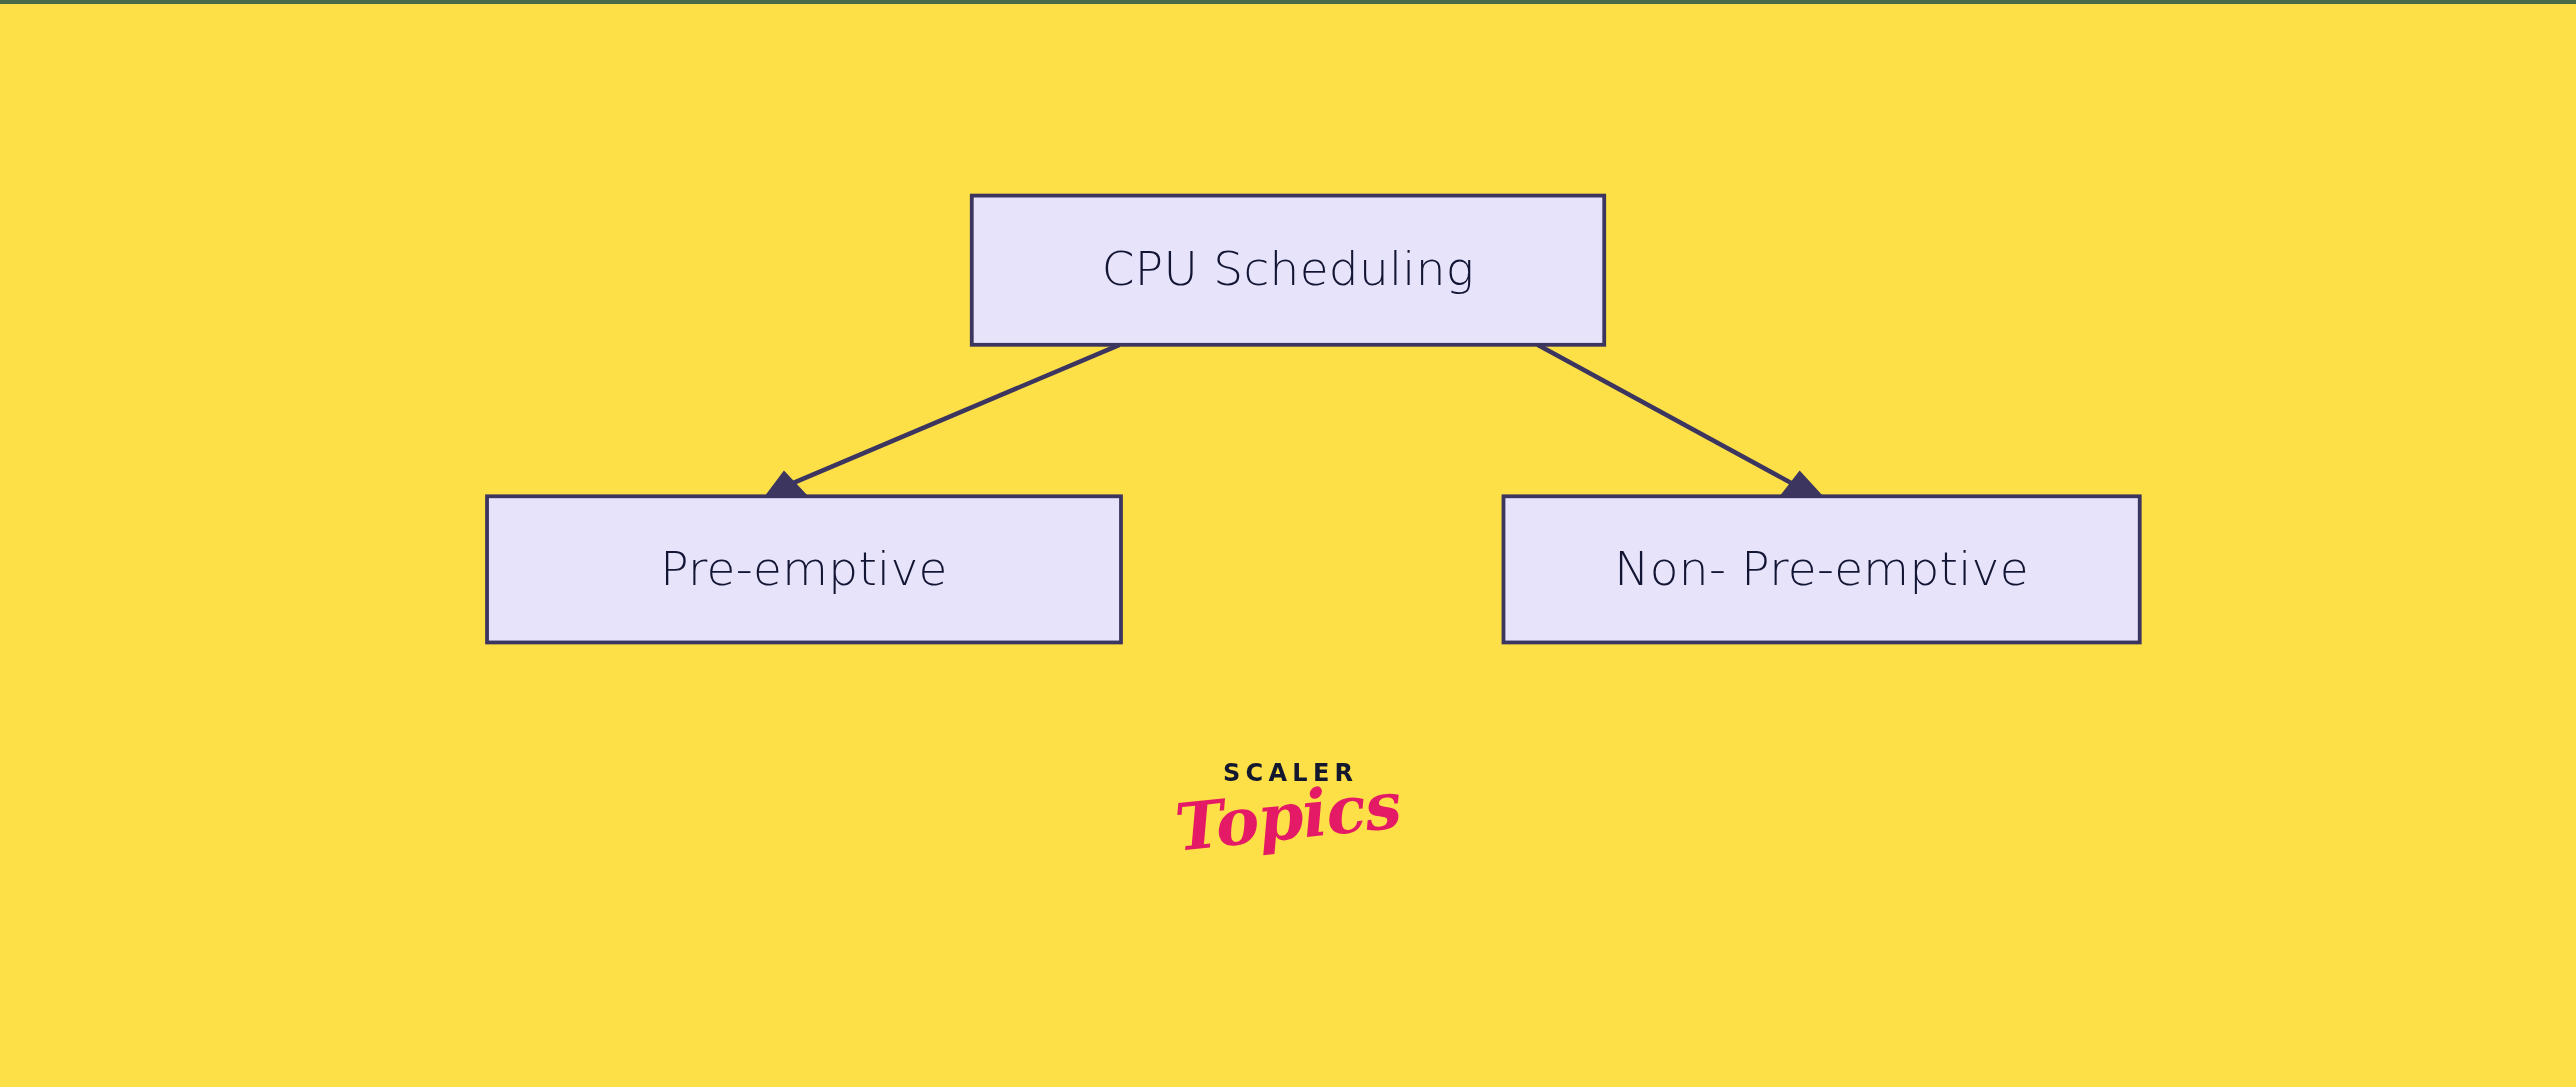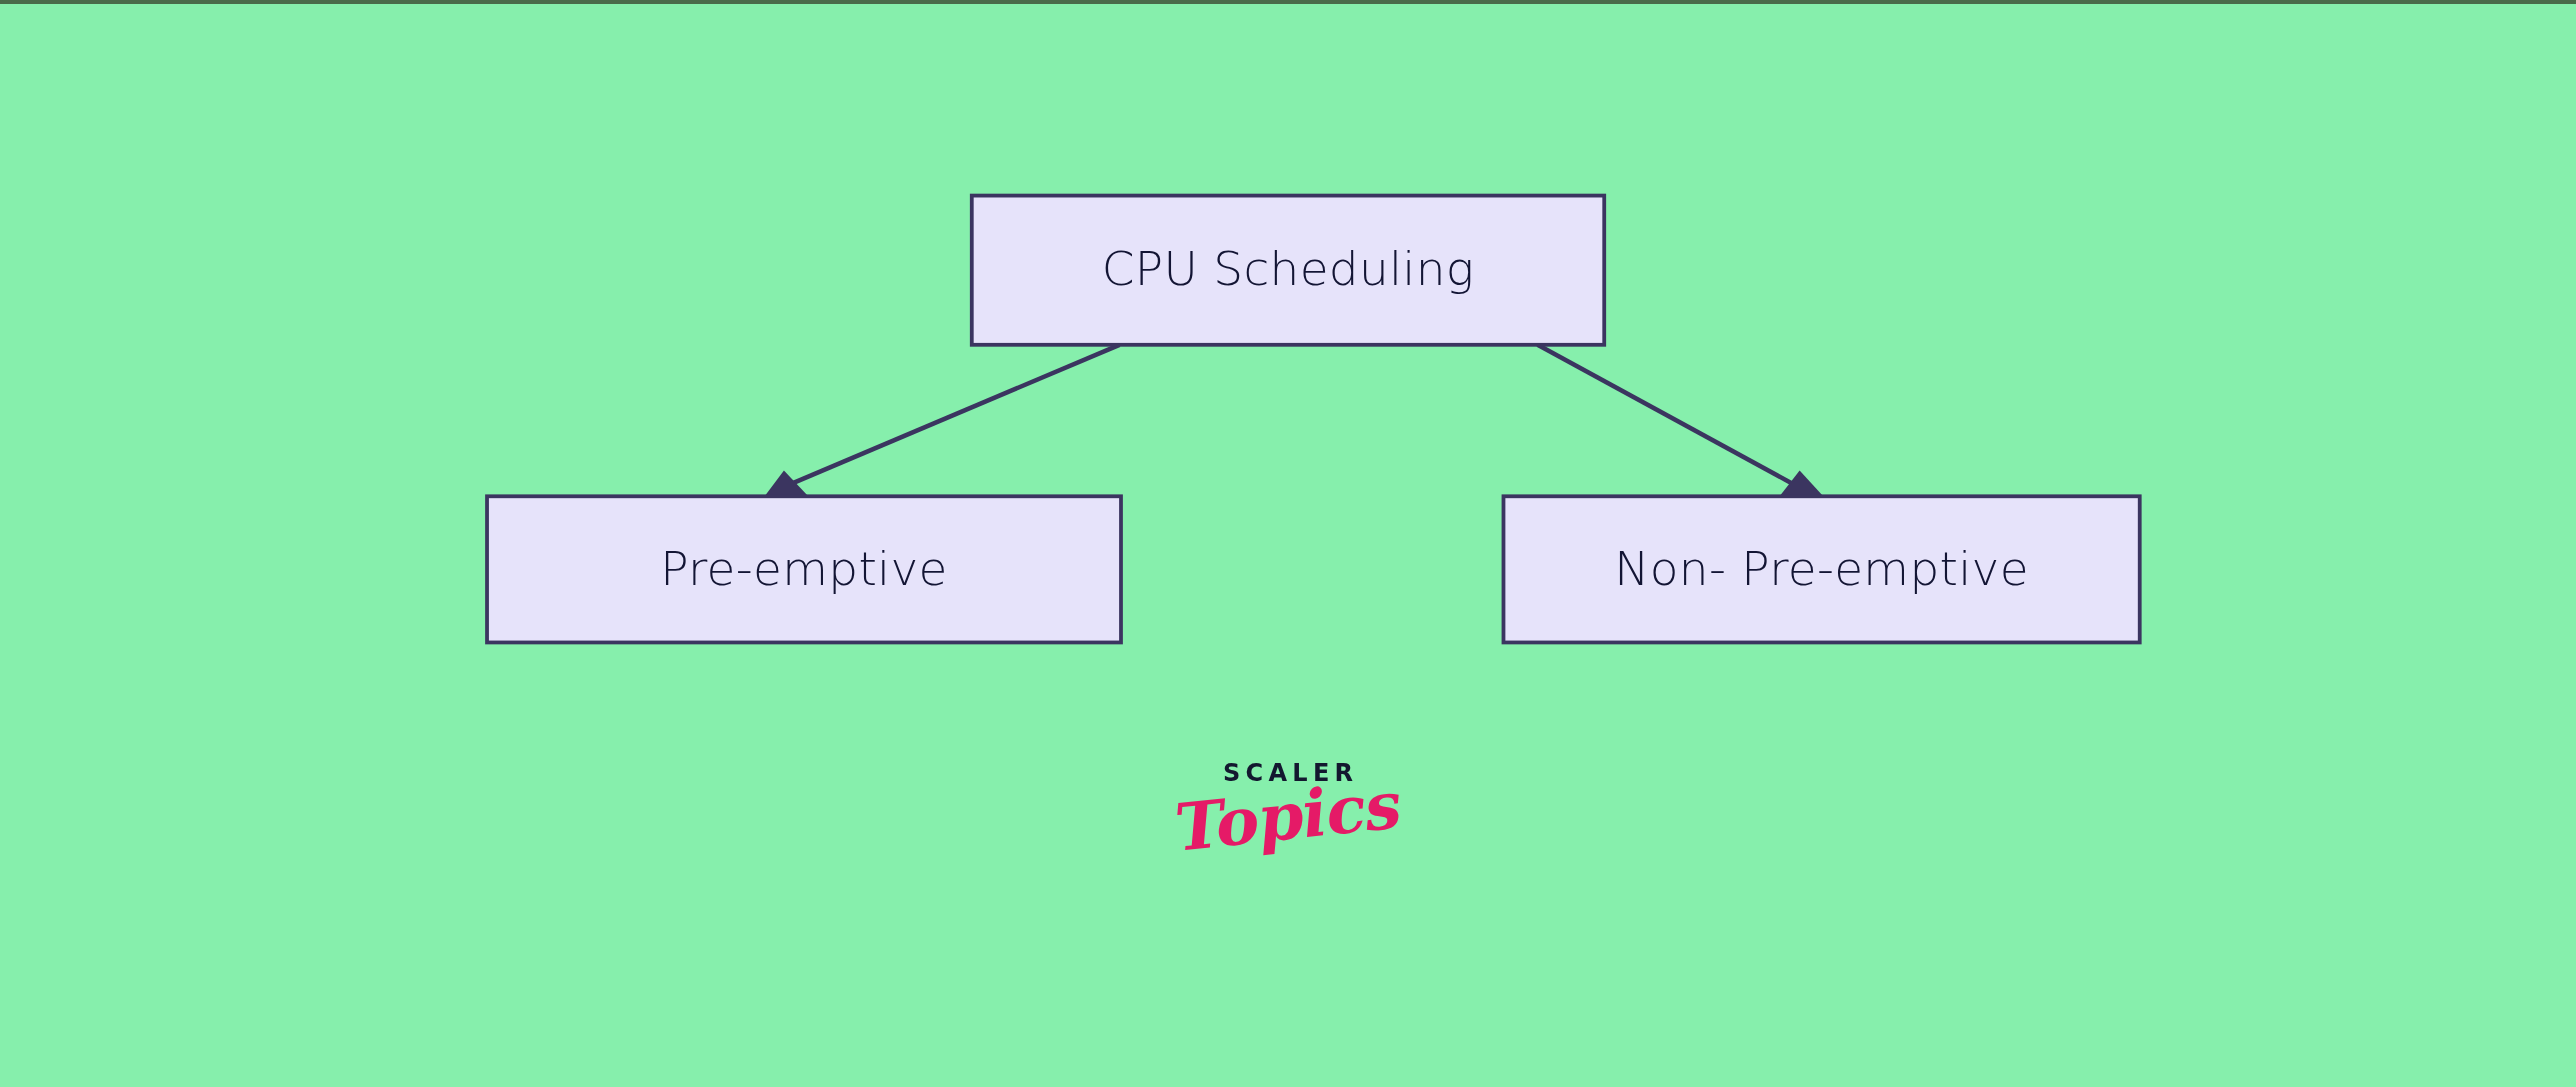--- a/index.html
+++ b/index.html
@@ -9,21 +9,21 @@
     background: #ffffff;
   }
   body {
     font-family: "DejaVu Sans", "Liberation Sans", sans-serif;
   }
 
   #canvas {
     position: relative;
     width: 2576px;
     height: 1088px;
-    background: #86efac;
+    background: #fde047;
     overflow: hidden;
   }
 
   
   #top-rule {
     position: absolute;
     left: 0;
     top: 0;
     width: 2576px;
     height: 3.8px;

